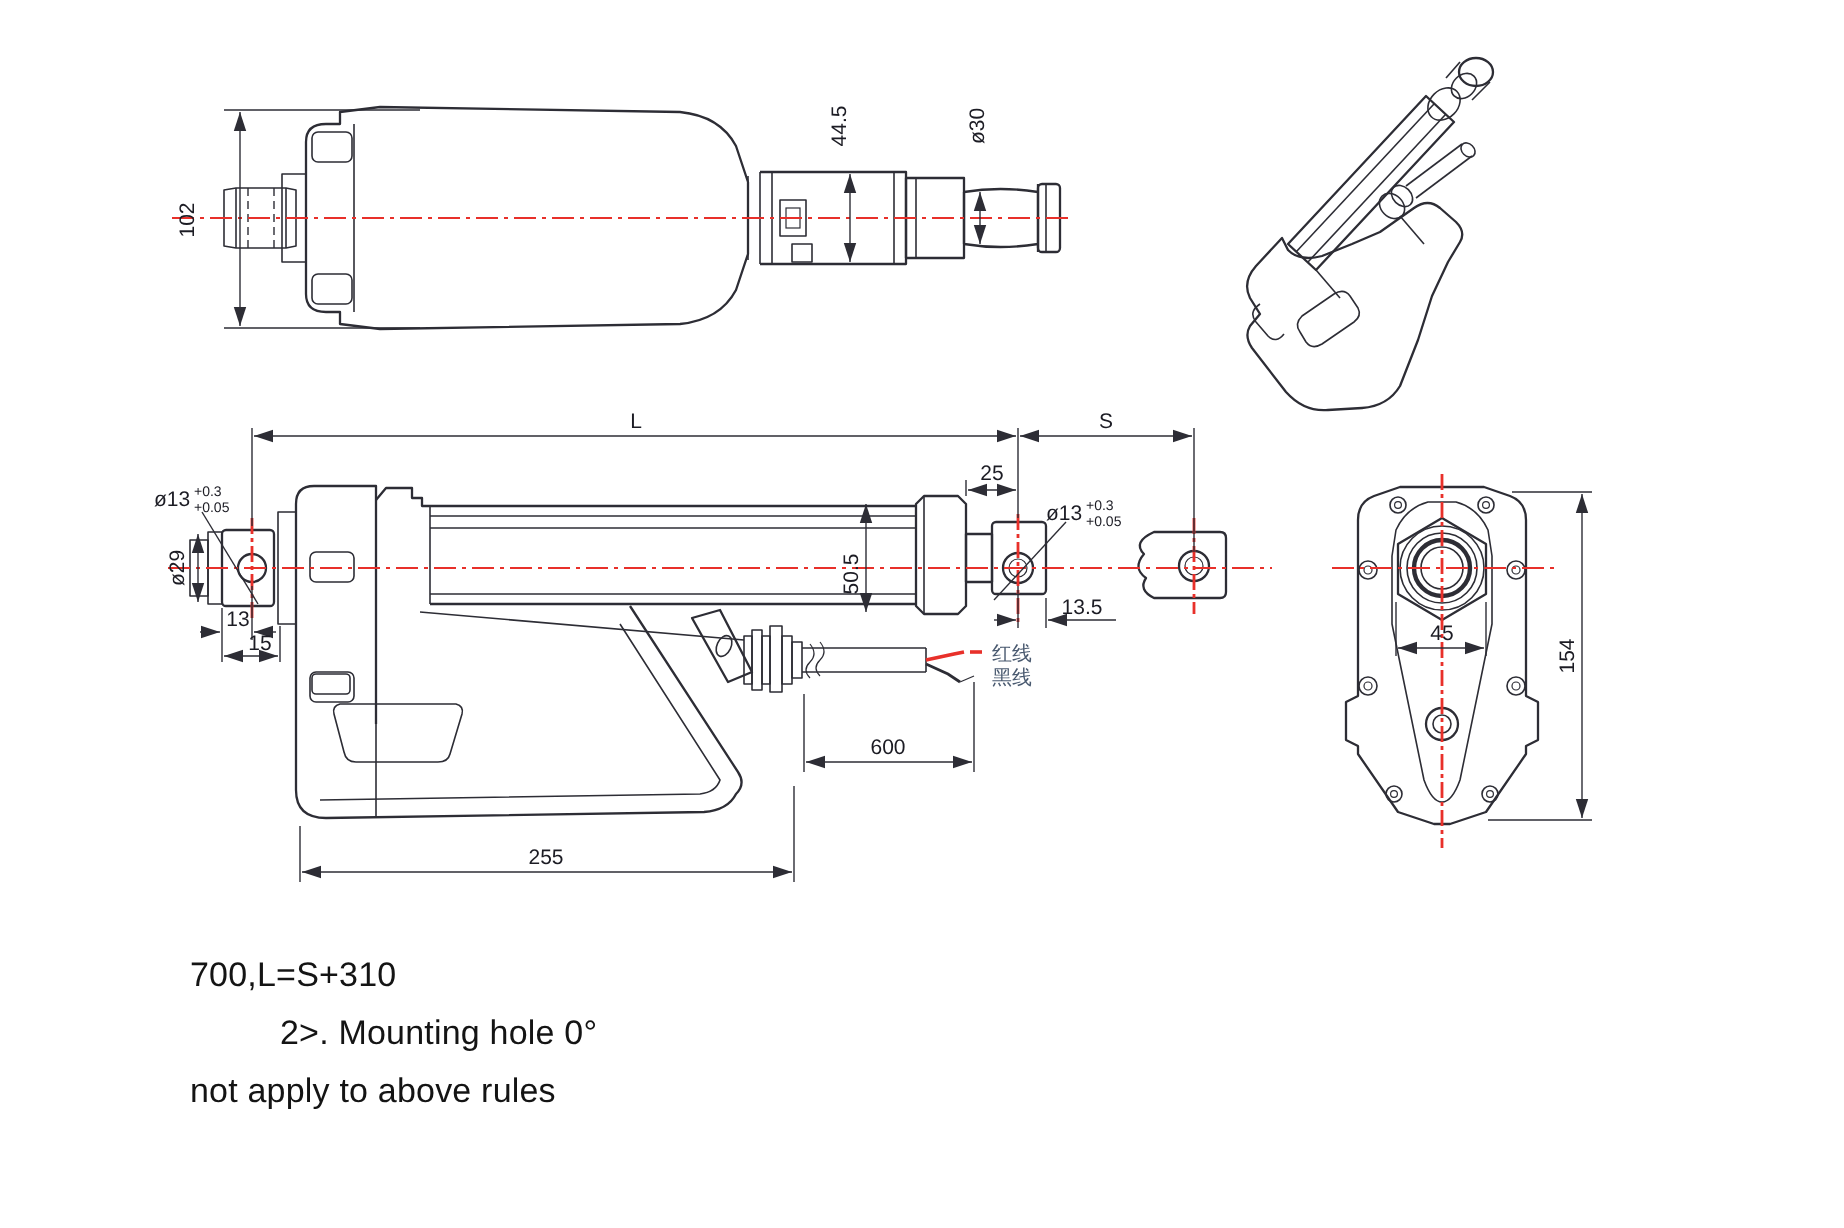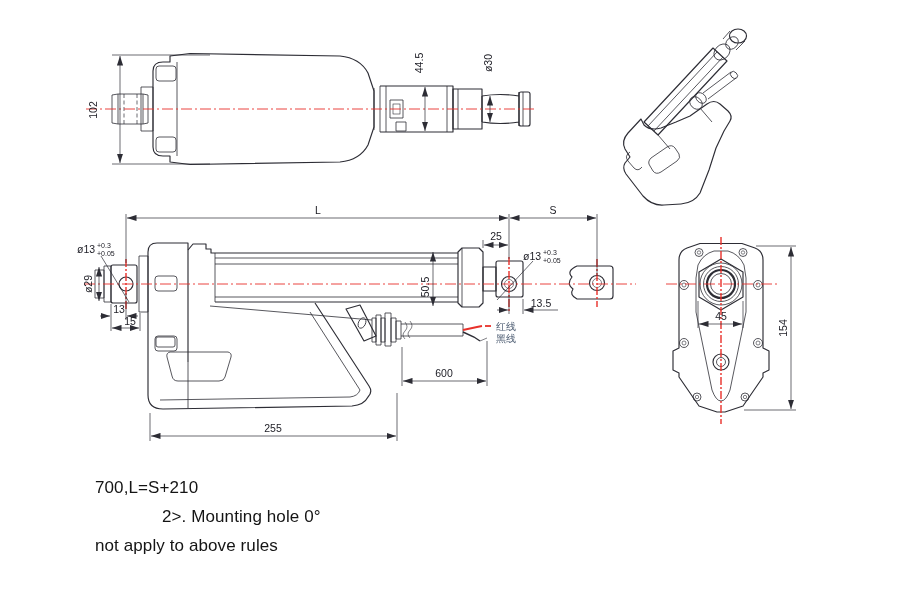--- a/index.html
+++ b/index.html
@@ -17,21 +17,21 @@
   .wred {fill:none;stroke:#e8302a;stroke-width:1.8;}
   .wblk {fill:none;stroke:#2d2d35;stroke-width:1.4;}
   text.dt {font-family:"Liberation Sans",sans-serif;font-size:10.5px;fill:#1c1c24;}
   text.dts{font-family:"Liberation Sans",sans-serif;font-size:7px;fill:#1c1c24;}
   text.cn {font-family:"Liberation Sans",sans-serif;font-size:10px;fill:#4a5a70;}
   .mid{text-anchor:middle;}
   
   .notes{position:absolute;left:95px;top:473px;width:820px;color:#141414;
          font-size:17px;line-height:29px;letter-spacing:0.1px;}
   .notes div{white-space:nowrap;}
-  .ind{margin-left:67px;}
+  .ind{margin-left:45px;}
 </style>
 </head>
 <body>
 
 <div class="canvas">
 <svg width="922" height="614" viewBox="0 0 922 614">
   <defs>
     <marker id="ar" viewBox="0 0 10 7" refX="9.5" refY="3.5" markerWidth="10" markerHeight="7" orient="0" markerUnits="userSpaceOnUse">
           <path d="M0,0.4 L9.5,3.5 L0,6.6 Z" fill="#2d2d35"></path>
         </marker>
@@ -329,17 +329,17 @@
     <g>
       <line class="dim" x1="756" y1="246" x2="796" y2="246"></line>
       <line class="dim" x1="744" y1="410" x2="796" y2="410"></line>
       <line class="dim" x1="791" y1="247" x2="791" y2="409" marker-start="url(#au)" marker-end="url(#ad)"></line>
       <text class="dt mid" transform="rotate(-90 787 328)" x="787" y="328">154</text>
     </g>
   </g>
 </svg>
 
 <div class="notes">
-  <div>700,L=S+210</div>
+  <div>700,L=S+310</div>
   <div class="ind">2&gt;. Mounting hole 0°</div>
   <div>not apply to above rules</div>
 </div>
 </div>
 
 </body></html>

